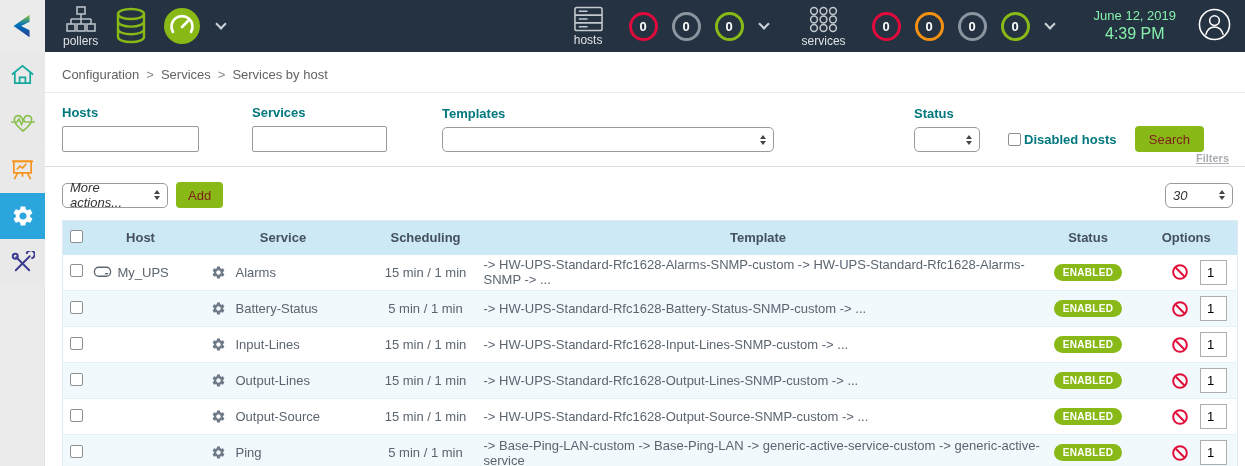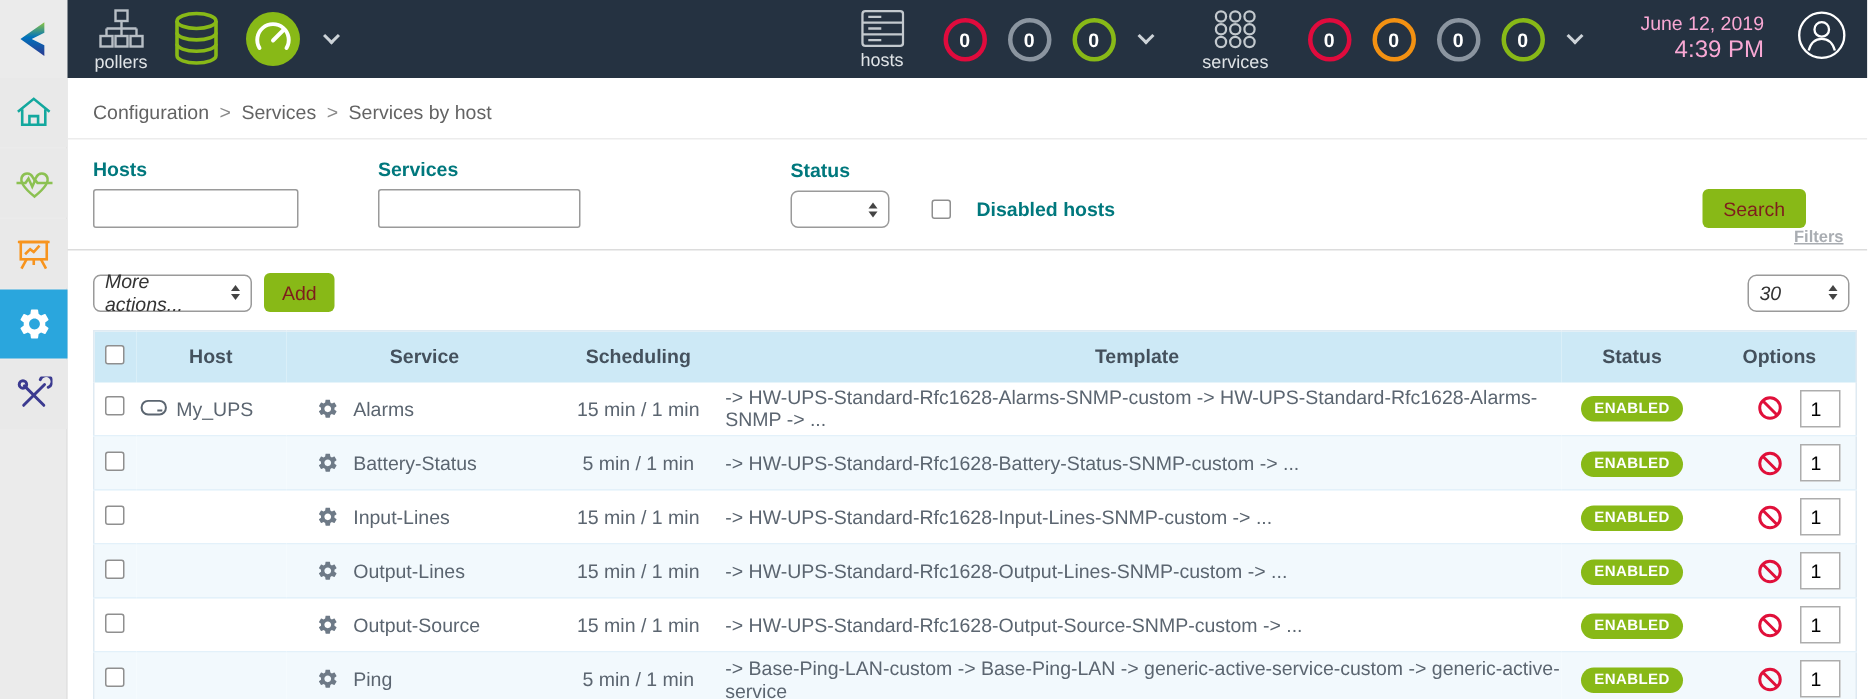--- a/index.html
+++ b/index.html
@@ -12,21 +12,21 @@
   .logo-box { width:45px; height:52px; background:#ebebeb; display:flex; align-items:center; justify-content:center; flex:none; }
   .tb-group { display:flex; align-items:center; }
   .poller-zone { margin-left:18px; gap:15px; }
   .icon-label { display:flex; flex-direction:column; align-items:center; gap:2px; }
   .icon-label .lbl { font-size:12px; color:#dfe3e6; line-height:1; }
   .chev { width:8px; height:8px; border-right:2px solid #cdd3d8; border-bottom:2px solid #cdd3d8; transform:rotate(45deg); margin:-4px 0 0 2px; }
   .spacer { flex:1; }
   .counter-zone { gap:14px; margin-right:34px; }
   .counters { display:flex; align-items:center; gap:14px; margin-left:12px; }
   .counter { width:29px; height:29px; border:3px solid #888; border-radius:50%; color:#fff; font-size:13px; font-weight:bold; display:flex; align-items:center; justify-content:center; }
-  .clock { text-align:right; color:#f9a8d4; margin:0 22px 0 6px; line-height:1.25; }
+  .clock { text-align:center; color:#86efac; margin:0 22px 0 6px; line-height:1.25; }
   .clock .date { font-size:13px; }
   .clock .time { font-size:16px; }
   .user-zone { margin-right:14px; }
 
   
   .shell { display:flex; height:414px; }
   .sidebar { width:45px; background:#ebebeb; border-right:1px solid #e2e2e2; flex:none; }
   .nav-item { width:45px; height:46px; display:flex; align-items:center; justify-content:center; background:#e9e9e9; margin-bottom:1px; cursor:pointer; }
   .nav-item.active { background:#2aa6dd; }
 
@@ -41,21 +41,21 @@
   .f-label { font-size:13px; font-weight:bold; color:#00787d; }
   .txt-input { height:26px; border:1px solid #9a9a9a; border-radius:2px; padding:0 6px; font-size:13px; font-family:inherit; background:#fff; }
   .sel { display:flex; align-items:center; justify-content:space-between; border:1px solid #9a9a9a; border-radius:5px; background:#fff; height:25px; padding:0 7px; font-size:13px; color:#333; cursor:pointer;font-style:italic; }
   .arrows { display:flex; flex-direction:column; align-items:center; gap:2px; margin-left:6px; }
   .tri-up { width:0; height:0; border-left:3.5px solid transparent; border-right:3.5px solid transparent; border-bottom:4.5px solid #444; }
   .tri-dn { width:0; height:0; border-left:3.5px solid transparent; border-right:3.5px solid transparent; border-top:4.5px solid #444; }
   .f-hosts .txt-input { width:137px; }
   .f-services { margin-left:53px; } .f-services .txt-input { width:135px; }
   .f-templates { margin-left:55px; } .f-templates .sel { width:332px; }
   .f-status { margin-left:140px; } .f-status .sel { width:66px; }
-  .chk-wrap { display:flex; align-items:center; gap:17px; margin:0 0 5px 28px; }
+  .chk-wrap { display:flex; align-items:center; gap:3px; margin:0 0 5px 28px; }
   .checkbox { appearance:none; -webkit-appearance:none; width:13px; height:13px; border:1px solid #8f8f8f; border-radius:2px; background:#fff; cursor:pointer; flex:none; }
   .chk-label { font-size:13px; font-weight:bold; color:#00787d; }
   .btn { display:inline-flex; align-items:center; justify-content:center; background:#88b917; color:#7f1d1d; border:none; border-radius:4px; height:26px; padding:0 14px; font-size:13px; font-family:inherit; cursor:pointer; }
   .search-btn { margin:0 41px 0 auto; }
   .filters-caption { position:absolute; right:16px; bottom:2px; font-size:11px; font-weight:bold; color:#a9adb2;text-decoration:underline; }
 
   .actionsbar { display:flex; align-items:center; padding:15px 12px 8px 17px; }
   .more-actions { width:106px; }
   .add-btn { margin-left:8px; padding:0 12px; }
   .page-size { width:68px; margin-left:auto; border-radius:6px; }
@@ -230,20 +230,30 @@
 
       <div class="filterbar">
         <div class="field f-hosts">
           <span class="f-label">Hosts</span>
           <input class="txt-input" type="text" value="" style="">
         </div>
         <div class="field f-services">
           <span class="f-label">Services</span>
           <input class="txt-input" type="text" value="" style="">
         </div>
+        <div class="field f-templates">
+          <span class="f-label">Templates</span>
+          <div class="sel">
+            <span></span>
+            <span class="arrows">
+                <span class="tri-up"></span>
+                <span class="tri-dn"></span>
+              </span>
+          </div>
+        </div>
         <div class="field f-status">
           <span class="f-label">Status</span>
           <div class="sel">
             <span></span>
             <span class="arrows">
                 <span class="tri-up"></span>
                 <span class="tri-dn"></span>
               </span>
           </div>
         </div>

